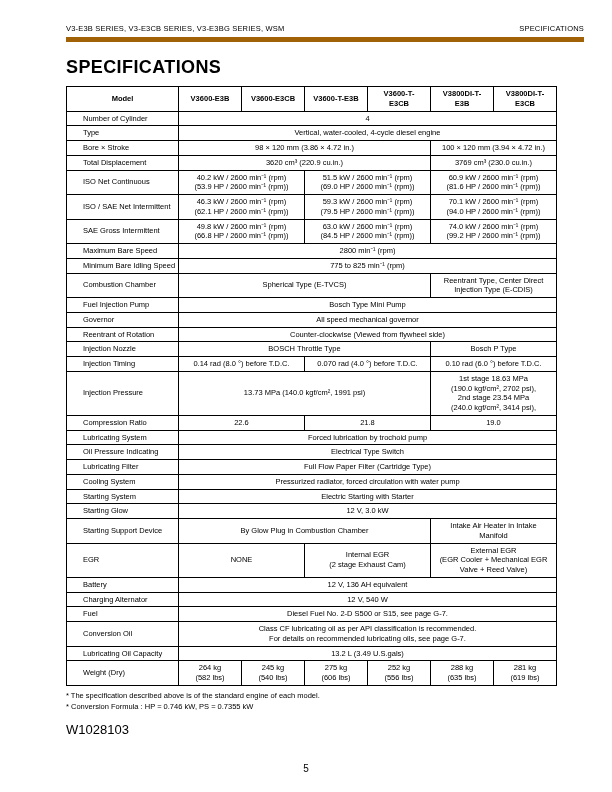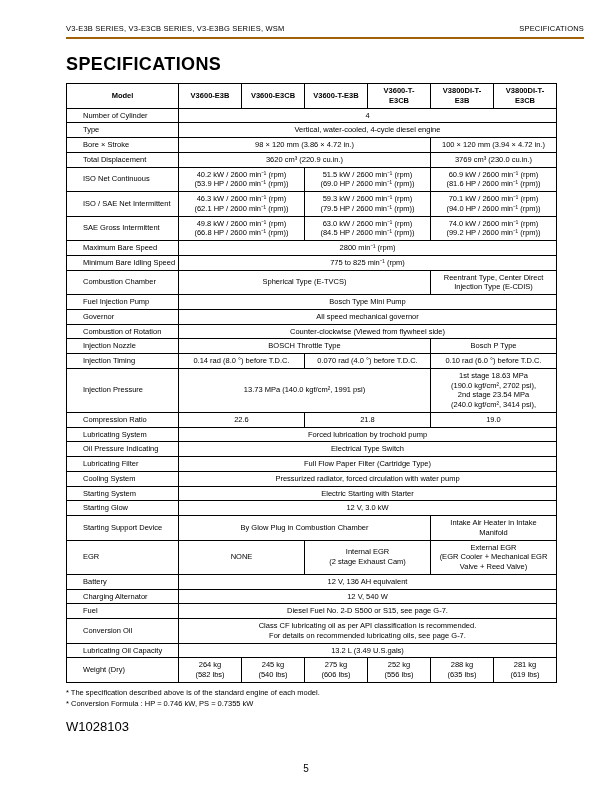--- a/index.html
+++ b/index.html
@@ -12,21 +12,21 @@
     overflow: hidden;
   }
   .page { padding: 24px 28px 0 66px; }
 
   .running-header {
     display: flex;
     justify-content: space-between;
     align-items: flex-end;
     font-size: 7.5px;
     letter-spacing: 0.2px;
-    border-bottom: 2px solid #a16207;
+    border-bottom: 5px solid #a16207;
     padding-bottom: 4px;
   }
   .title {
     margin-top: 15px;
     font-size: 18px;
     font-weight: bold;
     letter-spacing: 0.4px;
   }
 
   table.spec-table {
@@ -165,21 +165,21 @@
         </tr>
         <tr>
           <td class="row-label">Fuel Injection Pump</td>
           <td colspan="6">Bosch Type Mini Pump</td>
         </tr>
         <tr>
           <td class="row-label">Governor</td>
           <td colspan="6">All speed mechanical governor</td>
         </tr>
         <tr>
-          <td class="row-label">Combustion of Rotation</td>
+          <td class="row-label">Reentrant of Rotation</td>
           <td colspan="6">Counter-clockwise (Viewed from flywheel side)</td>
         </tr>
         <tr>
           <td class="row-label">Injection Nozzle</td>
           <td colspan="4">BOSCH Throttle Type</td>
           <td colspan="2">Bosch P Type</td>
         </tr>
         <tr>
           <td class="row-label">Injection Timing</td>
           <td colspan="2">0.14 rad (8.0 °) before T.D.C.</td>

